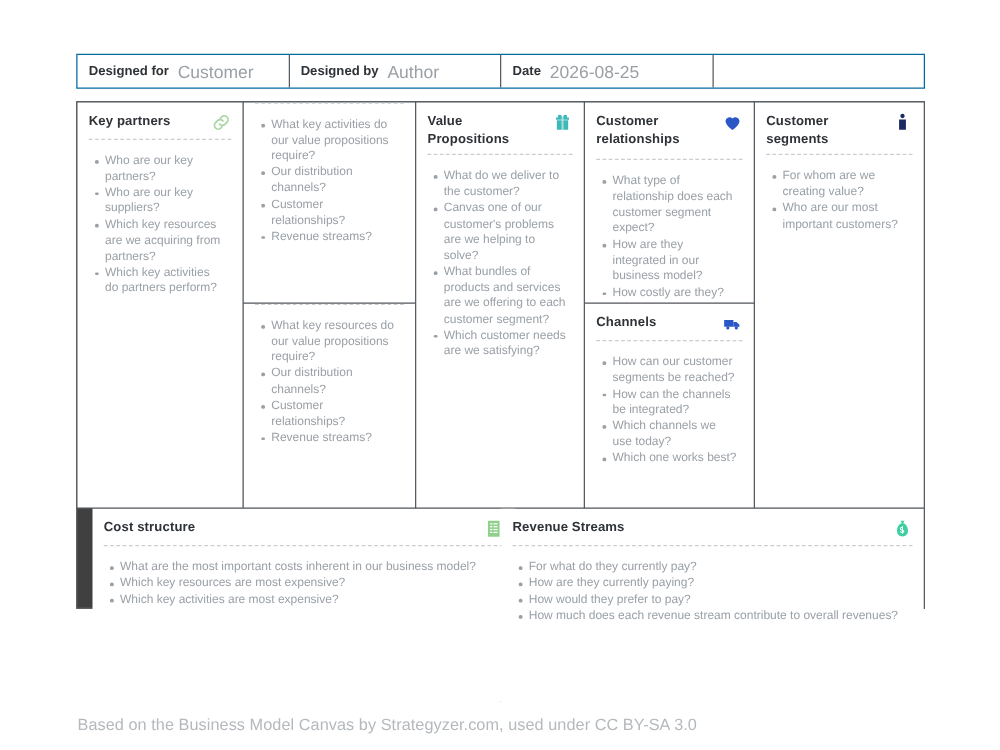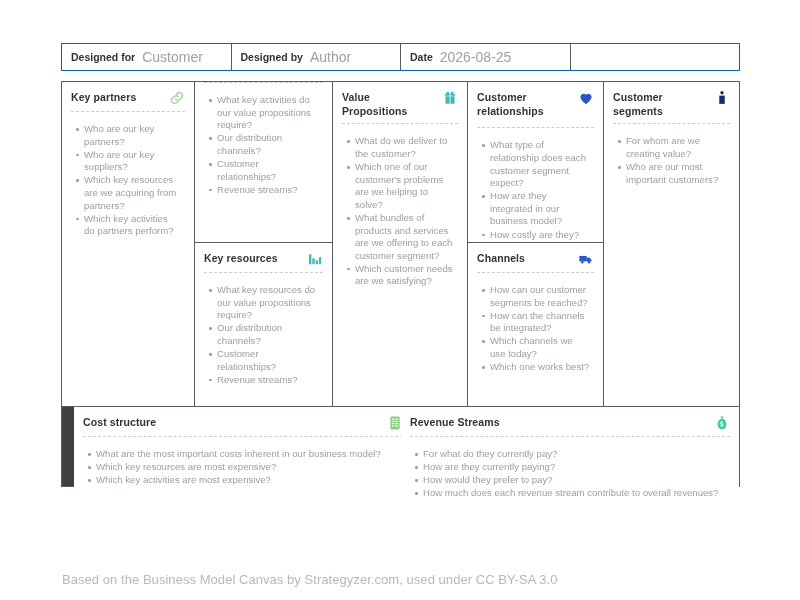--- a/index.html
+++ b/index.html
@@ -183,31 +183,20 @@
       <div class="dashed-sep"></div>
       <ul class="bullets">
         <li>What key activities do our value propositions require?</li>
         <li>Our distribution channels?</li>
         <li>Customer relationships?</li>
         <li>Revenue streams?</li>
       </ul>
     </div>
 
     <div class="cell" style="left:133px; top:161px; width:137px; height:163px;">
-      <div class="cell-head">
-        <span class="cell-title">Key resources</span>
-        <svg class="cell-icon" viewBox="0 0 24 24">
-          <g fill="#3fb8b8">
-            <rect x="3" y="5" width="3.6" height="15" rx="0.6"></rect>
-            <rect x="8" y="11" width="3.6" height="9" rx="0.6"></rect>
-            <rect x="13" y="14" width="3.6" height="6" rx="0.6"></rect>
-            <rect x="18" y="9" width="3.2" height="11" rx="0.6"></rect>
-          </g>
-        </svg>
-      </div>
       <div class="dashed-sep"></div>
       <ul class="bullets">
         <li>What key resources do our value propositions require?</li>
         <li>Our distribution channels?</li>
         <li>Customer relationships?</li>
         <li>Revenue streams?</li>
       </ul>
     </div>
 
     <div class="cell" style="left:271px; top:0; width:134px; height:324px;">
@@ -217,21 +206,21 @@
           <g fill="#3fb8b8">
             <path d="M8.3 2.6c-1.5 0-2.4 1.3-1.9 2.5l.4.9H4.2v2.6h15.6V6H17l.4-.9c.5-1.2-.4-2.5-1.9-2.5-.9 0-1.7.4-2.2 1.1L12 5.3l-1.3-1.6c-.5-.7-1.3-1.1-2.4-1.1z"></path>
             <rect x="5.2" y="9.4" width="13.6" height="11.4" rx="0.6"></rect>
             <rect x="10.9" y="2.6" width="2.3" height="18.2" fill="#ffffff" opacity="0.55"></rect>
           </g>
         </svg>
       </div>
       <div class="dashed-sep"></div>
       <ul class="bullets">
         <li>What do we deliver to the customer?</li>
-        <li>Which one of our customer's problems are we helping to solve?</li>
+        <li>Canvas one of our customer's problems are we helping to solve?</li>
         <li>What bundles of products and services are we offering to each customer segment?</li>
         <li>Which customer needs are we satisfying?</li>
       </ul>
     </div>
 
     <div class="cell" style="left:406px; top:0; width:135px; height:160px;">
       <div class="cell-head">
         <span class="cell-title" style="max-width:86px; display:block;">Customer relationships</span>
         <svg class="cell-icon" viewBox="0 0 24 24">
           <path fill="#2b56c6" d="M12 21s-8.4-5.2-8.4-11A4.9 4.9 0 0 1 12 7.3 4.9 4.9 0 0 1 20.4 10c0 5.8-8.4 11-8.4 11z"></path>

